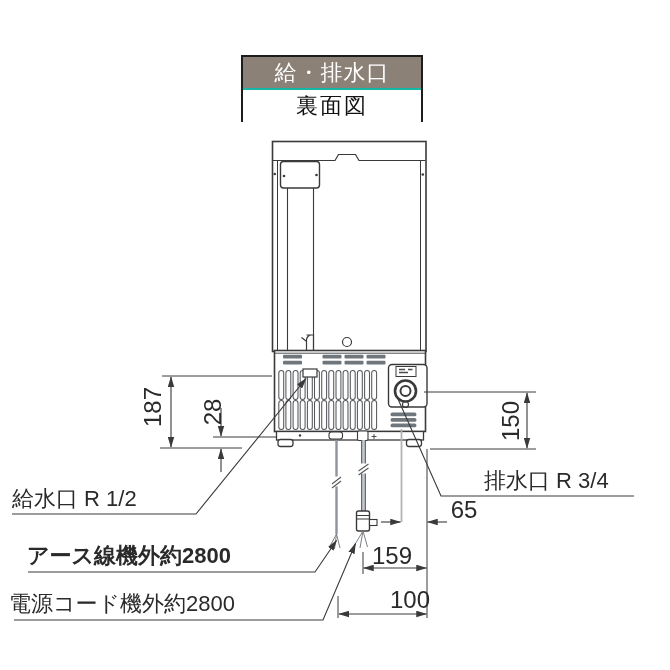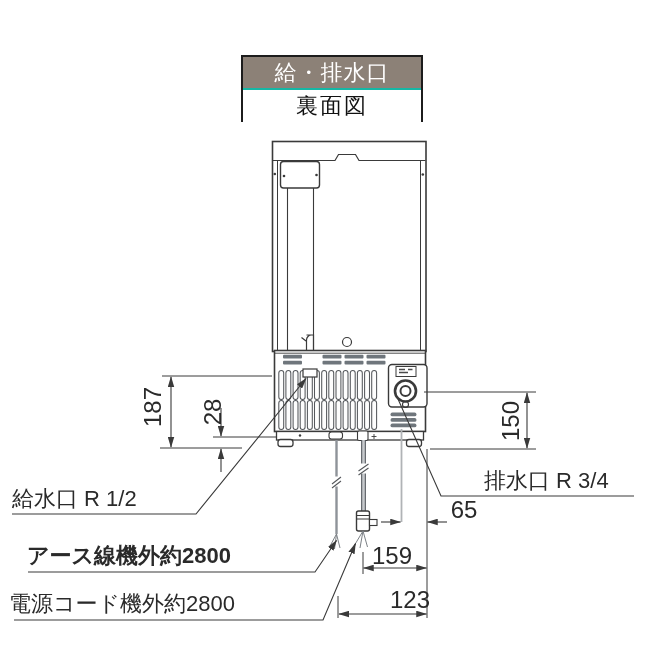--- a/index.html
+++ b/index.html
@@ -163,20 +163,20 @@
       <path d="M14,620 H323 L355.5,543.5" marker-end="url(#arr)"></path>
       <rect x="303" y="369" width="14" height="8" stroke-width="1.2" fill="#ffffff"></rect>
     </g>
   </svg>
 
   <div class="dim vdim" style="left:125px;top:394px;width:54px;height:26px;">187</div>
   <div class="dim vdim" style="left:194px;top:399px;width:36px;height:26px;">28</div>
   <div class="dim vdim" style="left:483px;top:408px;width:54px;height:26px;">150</div>
   <div class="dim" style="left:444px;top:496px;width:40px;">65</div>
   <div class="dim" style="left:362px;top:542px;width:60px;">159</div>
-  <div class="dim" style="left:380px;top:586px;width:60px;">123</div>
+  <div class="dim" style="left:380px;top:586px;width:60px;">100</div>
 
   <div class="lbl" style="left:12px;top:484px;">給水口 R 1/2</div>
   <div class="lbl" style="left:484px;top:466px;">排水口 R 3/4</div>
   <div class="lbl" style="left:27px;top:541px;font-weight:bold;">アース線機外約2800</div>
   <div class="lbl" style="left:9px;top:589px;">電源コード機外約2800</div>
 
 </div>
 
 </body></html>

